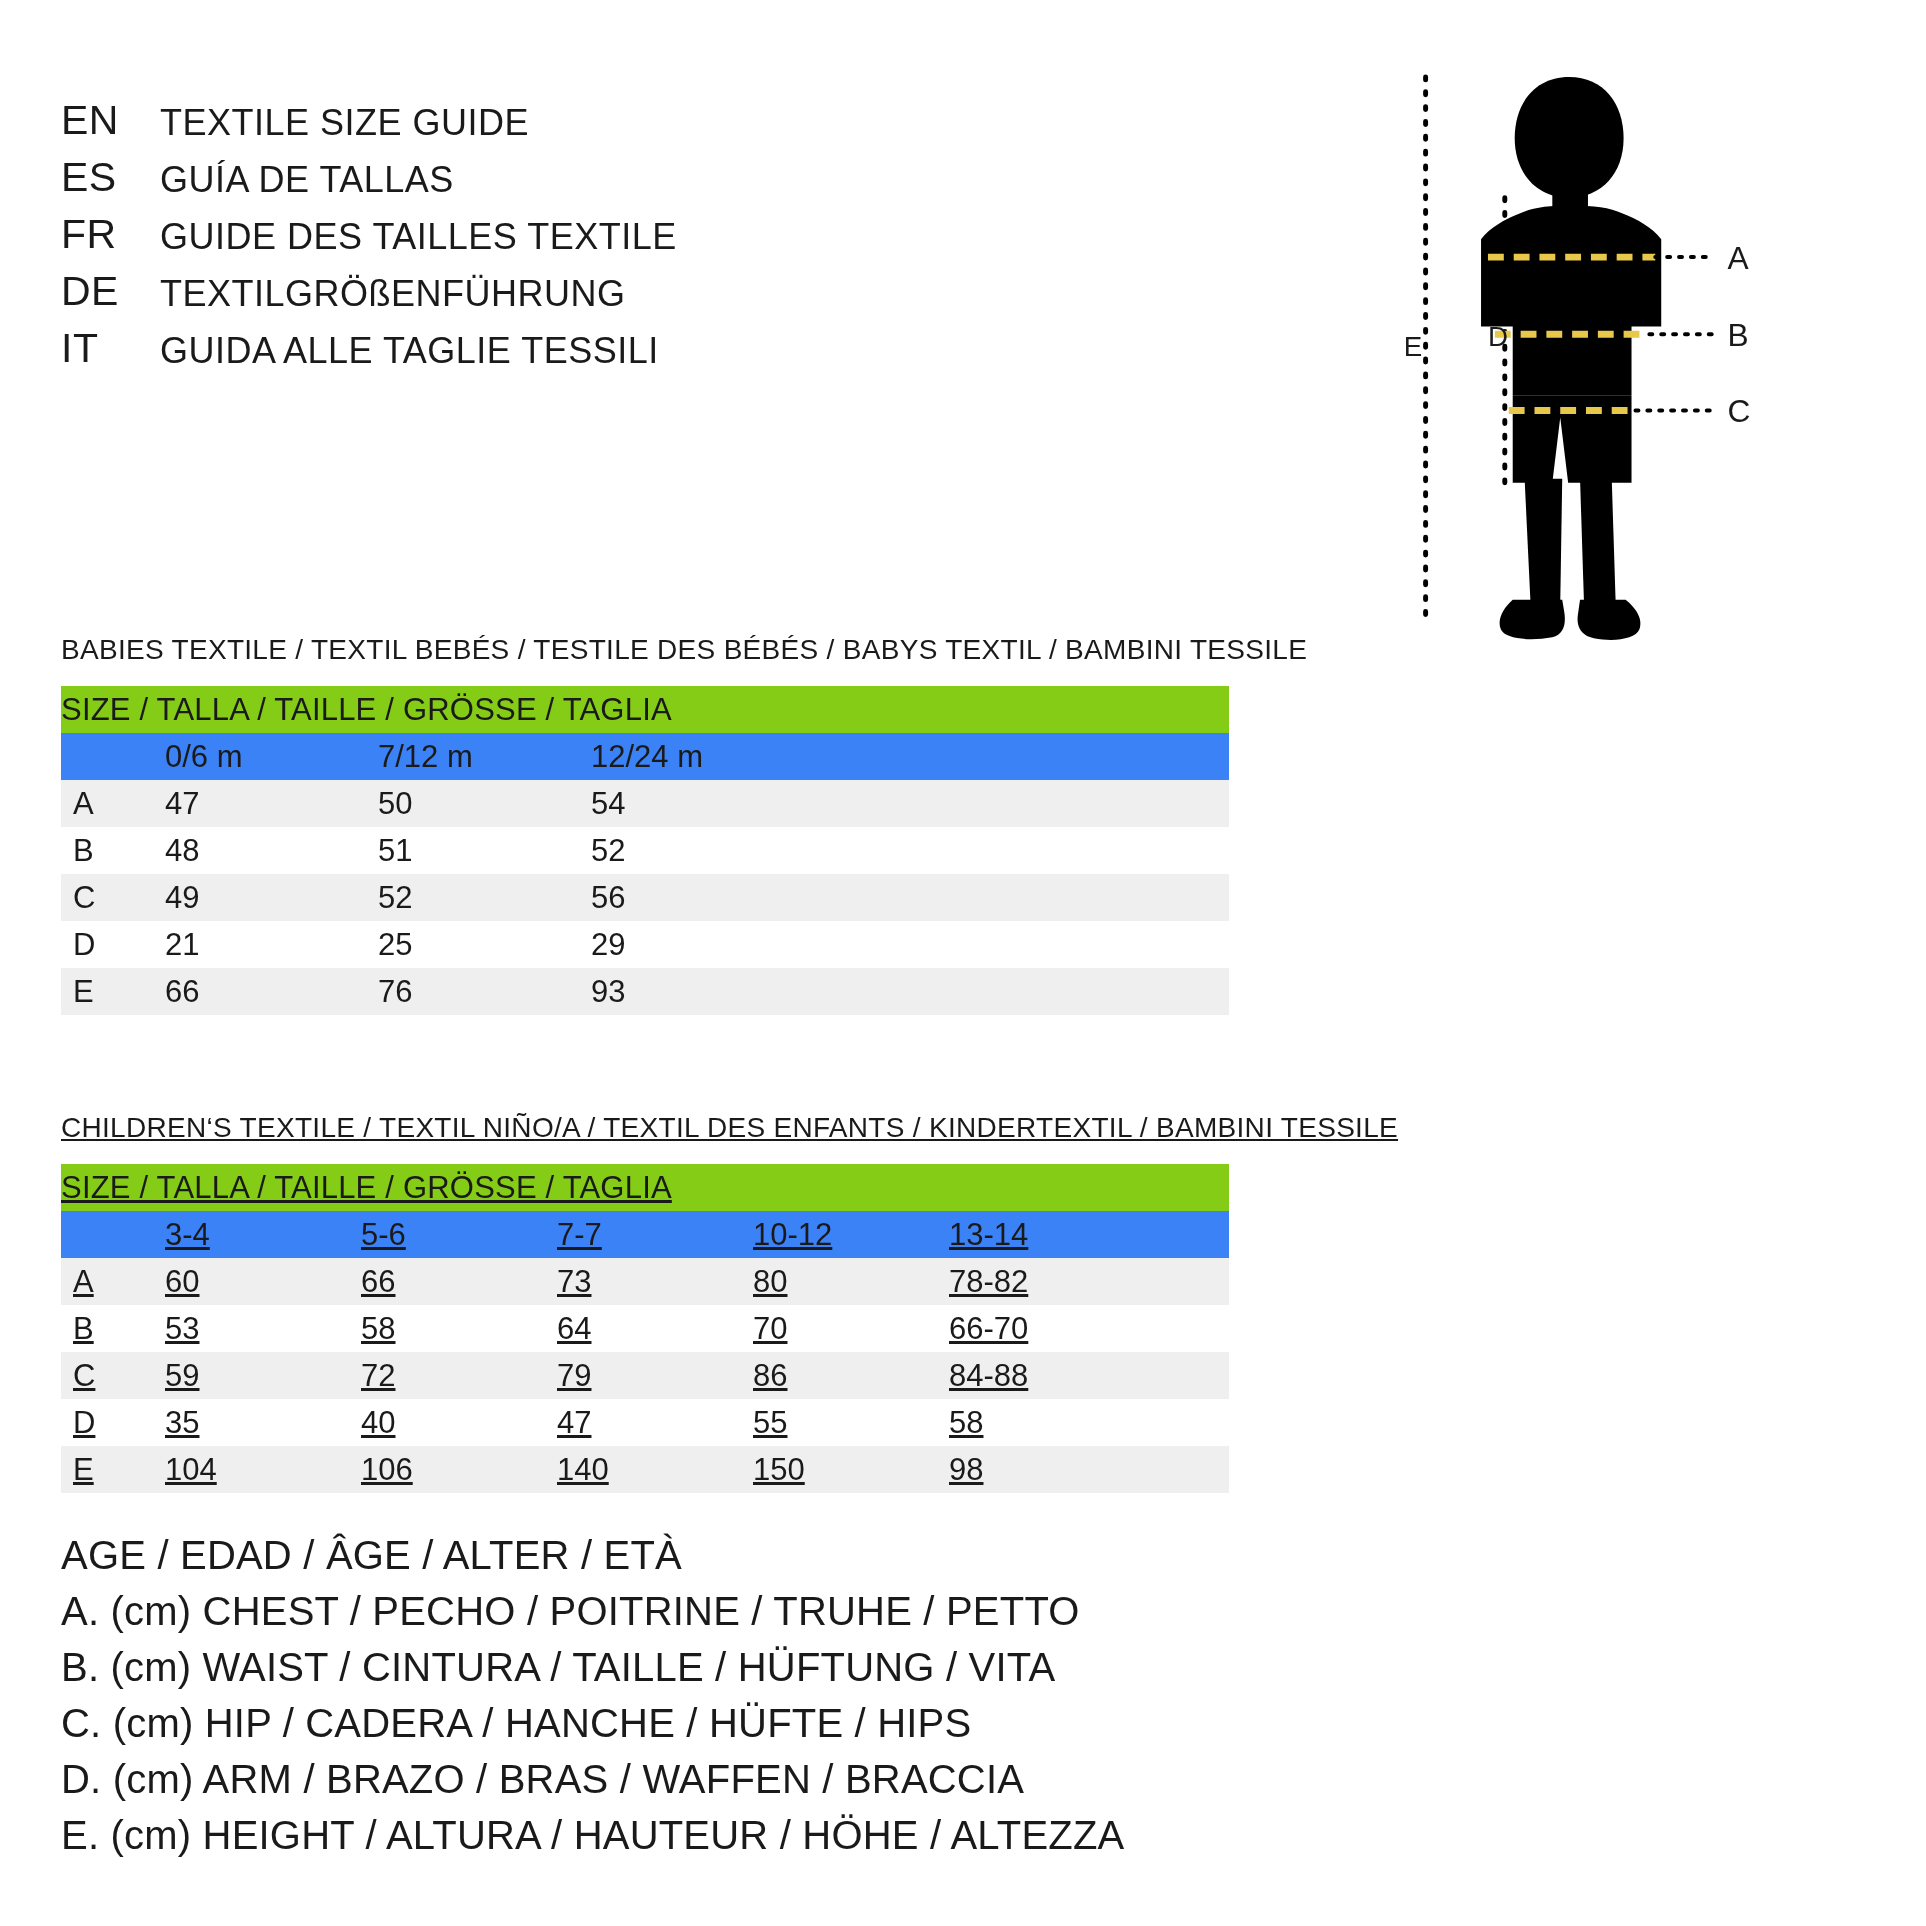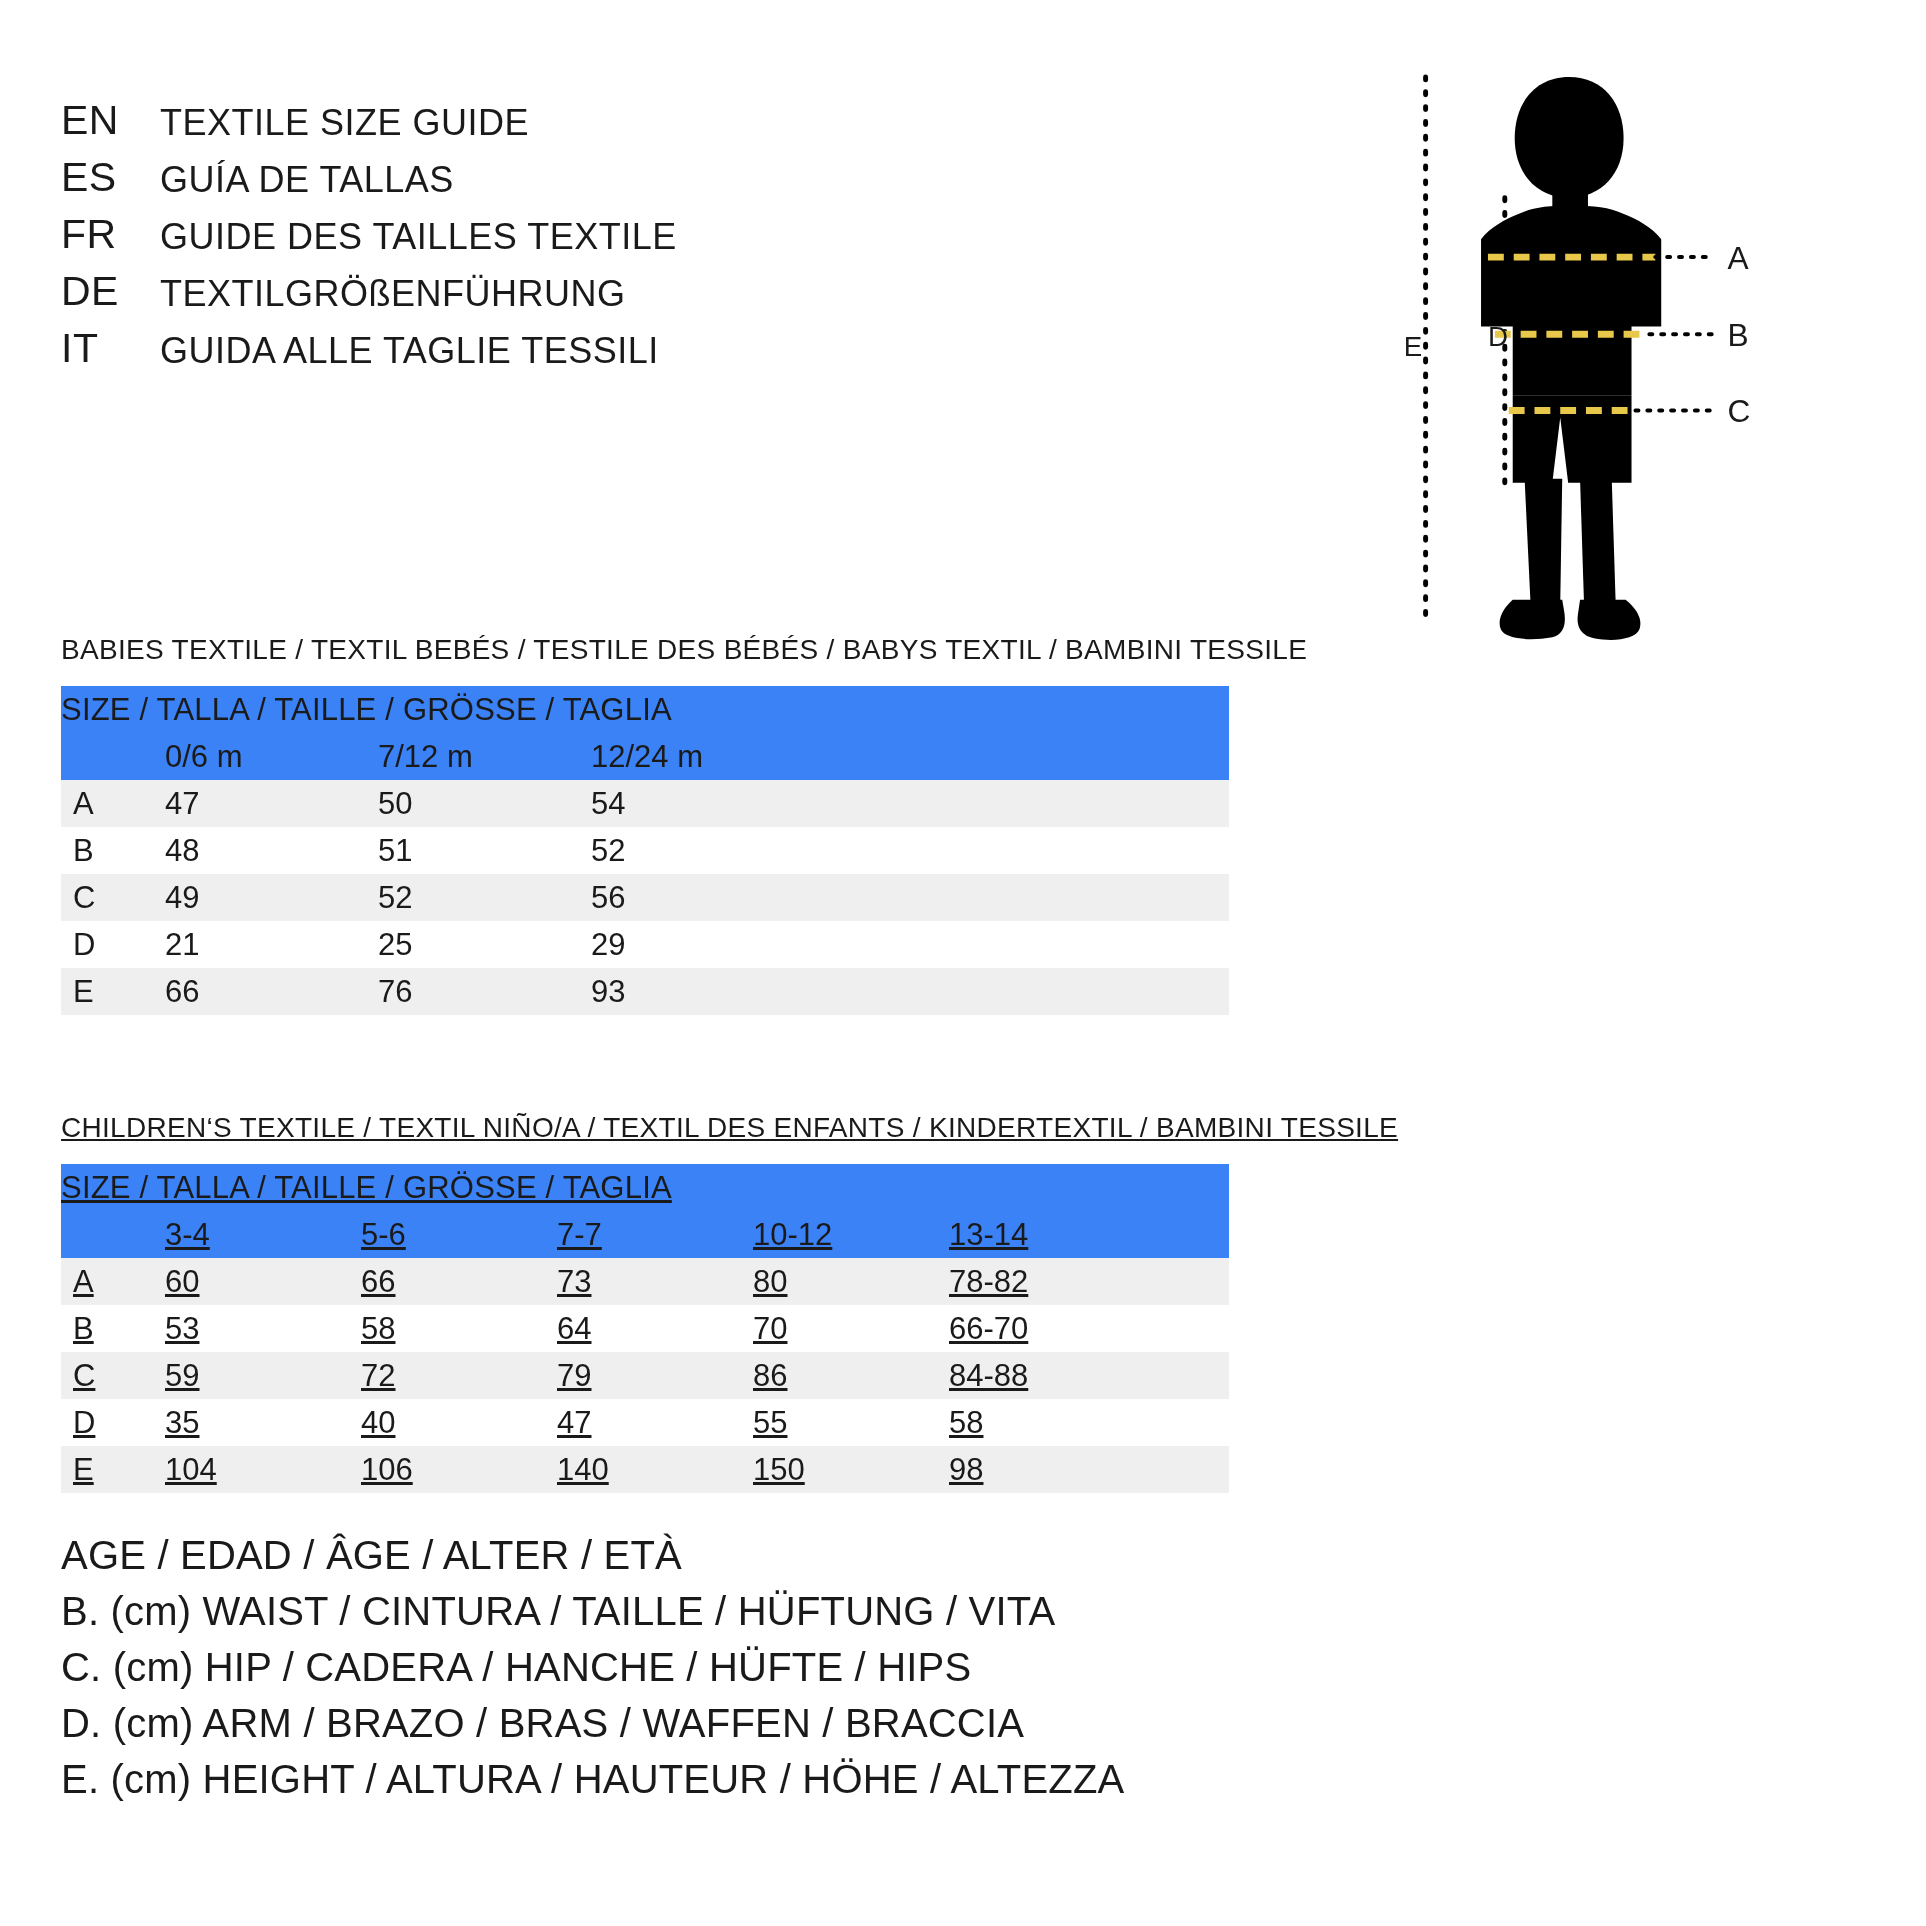--- a/index.html
+++ b/index.html
@@ -70,21 +70,21 @@
   }
   table.size-table td, table.size-table th {
     font-size: 31px;
     font-weight: normal;
     text-align: left;
     padding: 0;
     height: 47px;
     color: #1a1a1a;
   }
   .hdr-row td {
-    background: #3b82f6;
+    background: #84cc16;
     height: 51px;
     font-size: 31px;
     padding-left: 12px;
     letter-spacing: 0.2px;
   }
   .sizes-row td {
     background: #3b82f6;
     height: 50px;
   }
   .band td { background: #efefef; }
@@ -303,18 +303,19 @@
         <td class="cell">150</td>
         <td class="cell">98</td>
         <td></td>
       </tr>
     </tbody>
   </table>
 </div>
 
 <div class="legend">
   <div class="legend-line">AGE / EDAD / ÂGE / ALTER / ETÀ</div>
+  <div class="legend-line">A. (cm) CHEST / PECHO / POITRINE / TRUHE / PETTO</div>
   <div class="legend-line">B. (cm) WAIST / CINTURA / TAILLE / HÜFTUNG / VITA</div>
   <div class="legend-line">C. (cm) HIP / CADERA / HANCHE / HÜFTE / HIPS</div>
   <div class="legend-line">D. (cm) ARM / BRAZO / BRAS / WAFFEN / BRACCIA</div>
   <div class="legend-line">E. (cm) HEIGHT / ALTURA / HAUTEUR / HÖHE / ALTEZZA</div>
 </div>
 
 
 </body></html>

